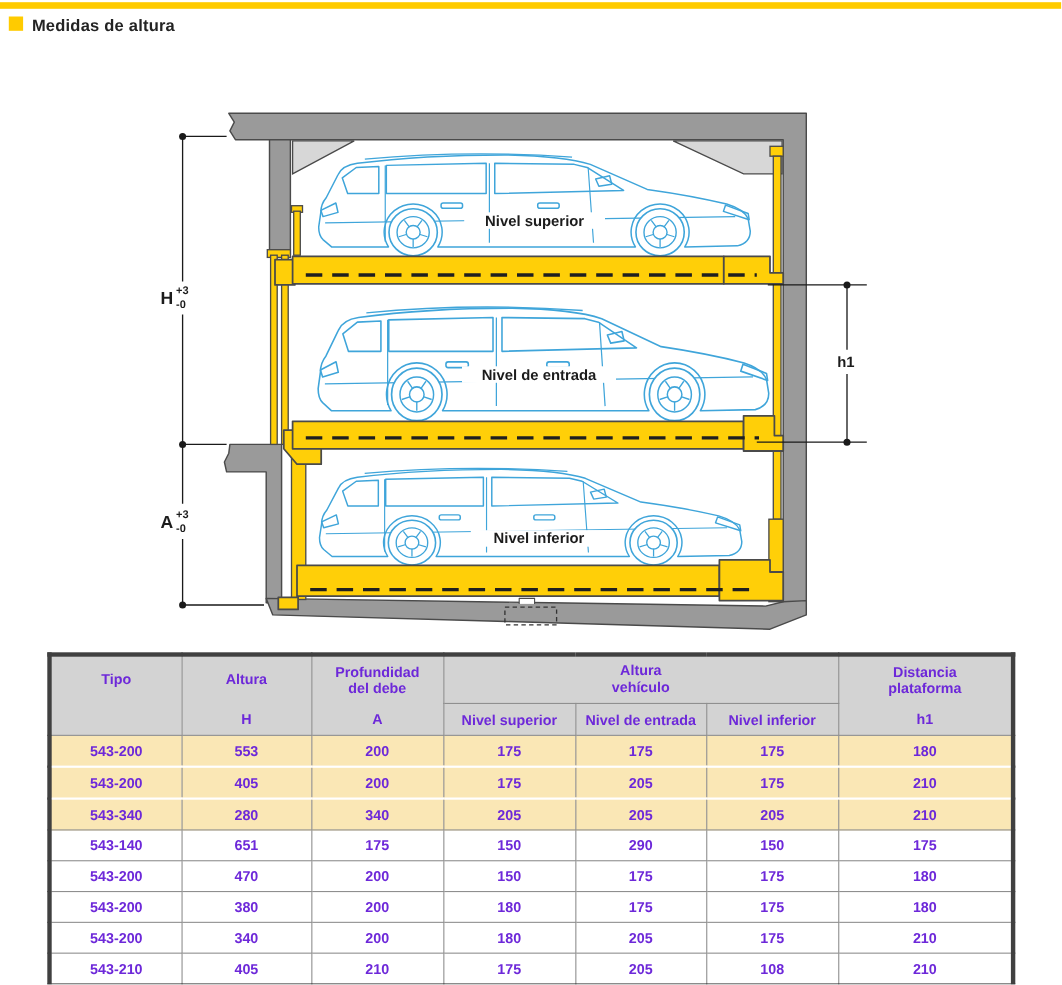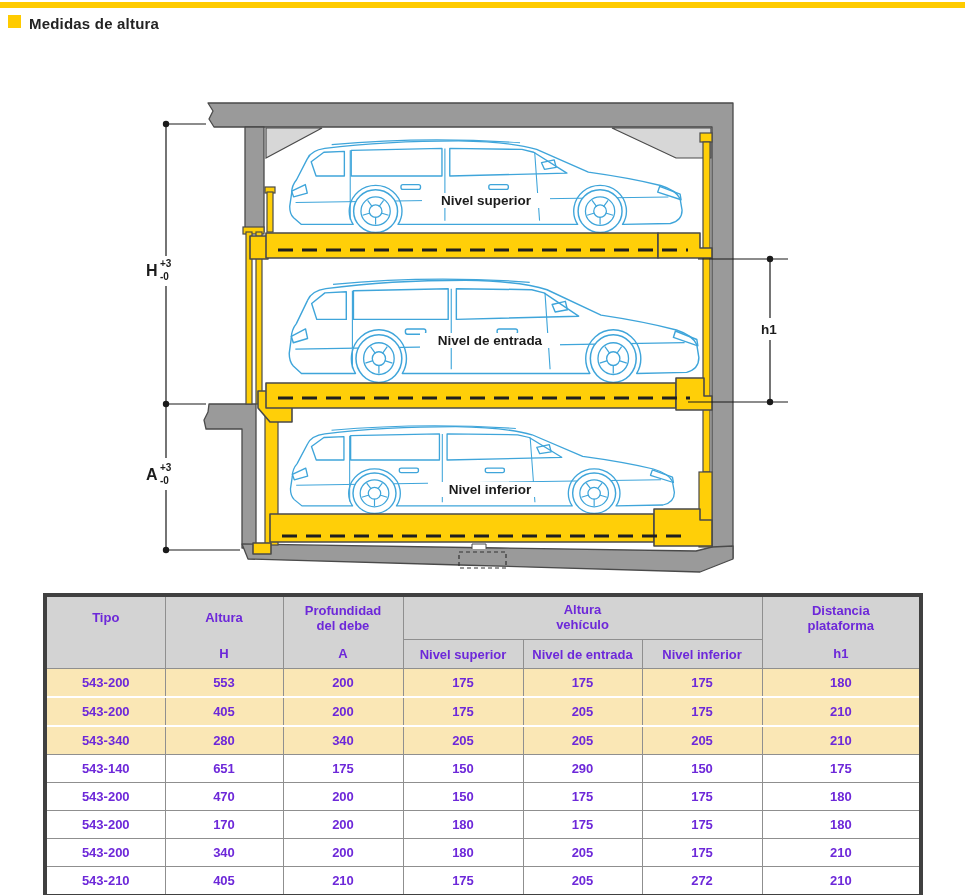--- a/index.html
+++ b/index.html
@@ -242,21 +242,21 @@
           <td>543-200</td>
           <td>470</td>
           <td>200</td>
           <td>150</td>
           <td>175</td>
           <td>175</td>
           <td>180</td>
         </tr>
         <tr>
           <td>543-200</td>
-          <td>170</td>
+          <td>380</td>
           <td>200</td>
           <td>180</td>
           <td>175</td>
           <td>175</td>
           <td>180</td>
         </tr>
         <tr>
           <td>543-200</td>
           <td>340</td>
           <td>200</td>
@@ -264,19 +264,19 @@
           <td>205</td>
           <td>175</td>
           <td>210</td>
         </tr>
         <tr>
           <td>543-210</td>
           <td>405</td>
           <td>210</td>
           <td>175</td>
           <td>205</td>
-          <td>272</td>
+          <td>108</td>
           <td>210</td>
         </tr>
       </tbody>
   </table>
 
 </div>
 
 </body></html>

